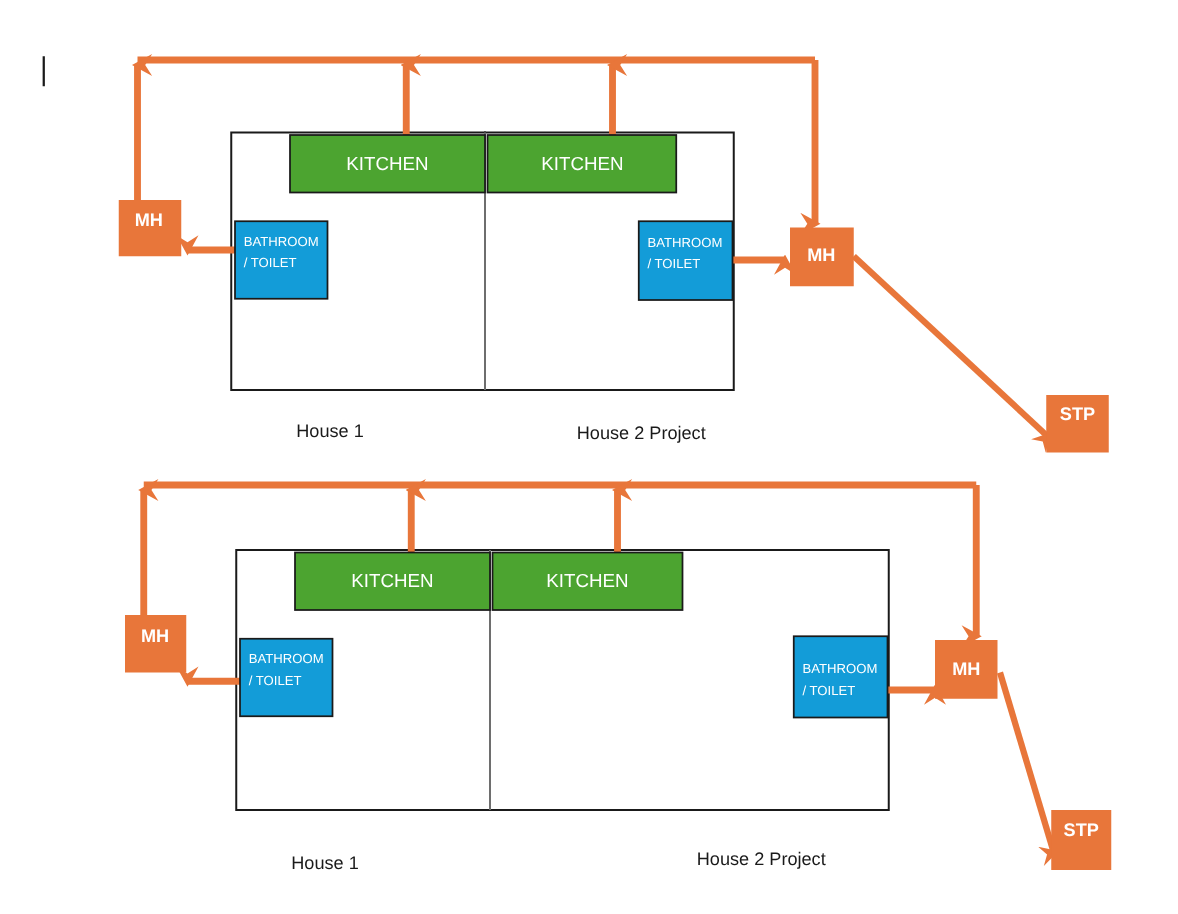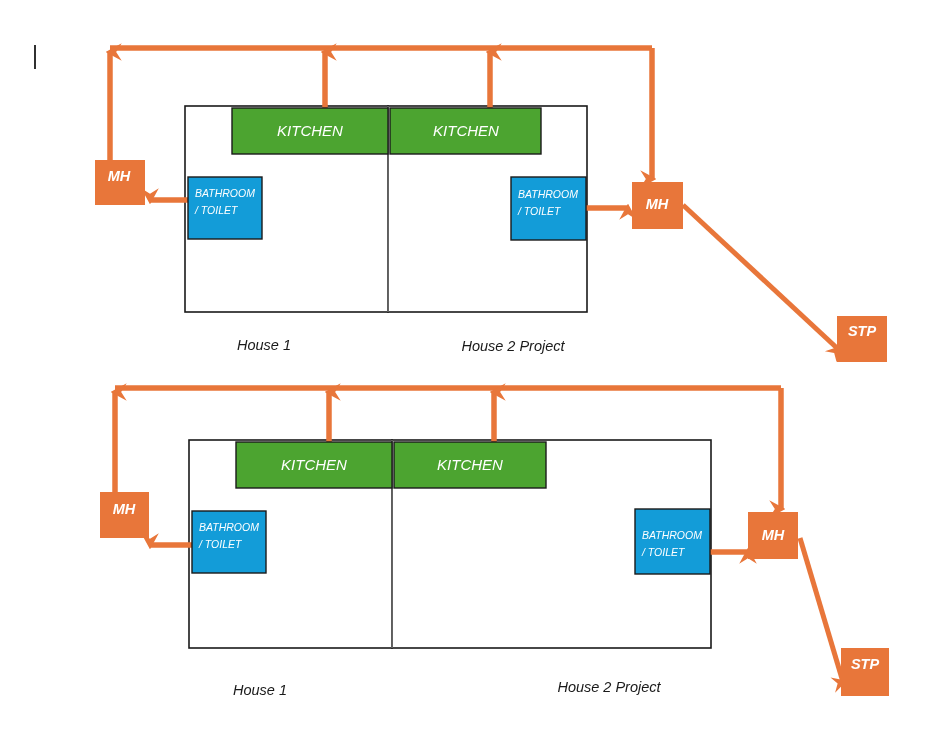--- a/index.html
+++ b/index.html
@@ -10,21 +10,20 @@
   }
   body {
     font-family: "Liberation Sans", sans-serif;
   }
   #canvas {
     position: relative;
     width: 942px;
     height: 731px;
     background: #ffffff;
     overflow: hidden;
-    font-style: italic;
   }
   svg.layer {
     position: absolute;
     top: 0;
     left: 0;
     width: 942px;
     height: 731px;
   }
   .room-label {
     fill: #ffffff;

